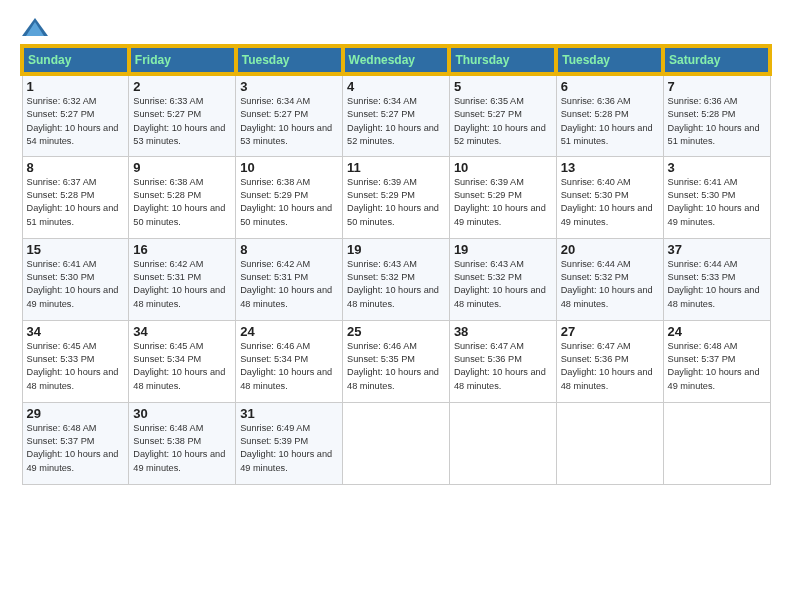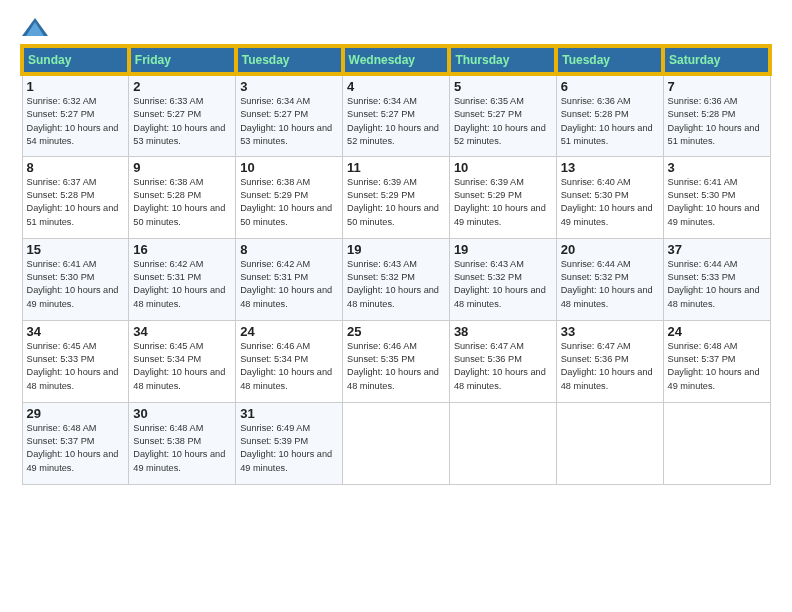--- a/index.html
+++ b/index.html
@@ -232,21 +232,21 @@
       </td>
           <td>
         <span class="day-num">25</span>
         <span class="day-info">Sunrise: 6:46 AM<br>Sunset: 5:35 PM<br>Daylight: 10 hours and 48 minutes.</span>
       </td>
           <td>
         <span class="day-num">38</span>
         <span class="day-info">Sunrise: 6:47 AM<br>Sunset: 5:36 PM<br>Daylight: 10 hours and 48 minutes.</span>
       </td>
           <td>
-        <span class="day-num">33</span>
+        <span class="day-num">27</span>
         <span class="day-info">Sunrise: 6:47 AM<br>Sunset: 5:36 PM<br>Daylight: 10 hours and 48 minutes.</span>
       </td>
           <td>
         <span class="day-num">24</span>
         <span class="day-info">Sunrise: 6:48 AM<br>Sunset: 5:37 PM<br>Daylight: 10 hours and 49 minutes.</span>
       </td>
         </tr>
         <tr>
           <td>
         <span class="day-num">29</span>

